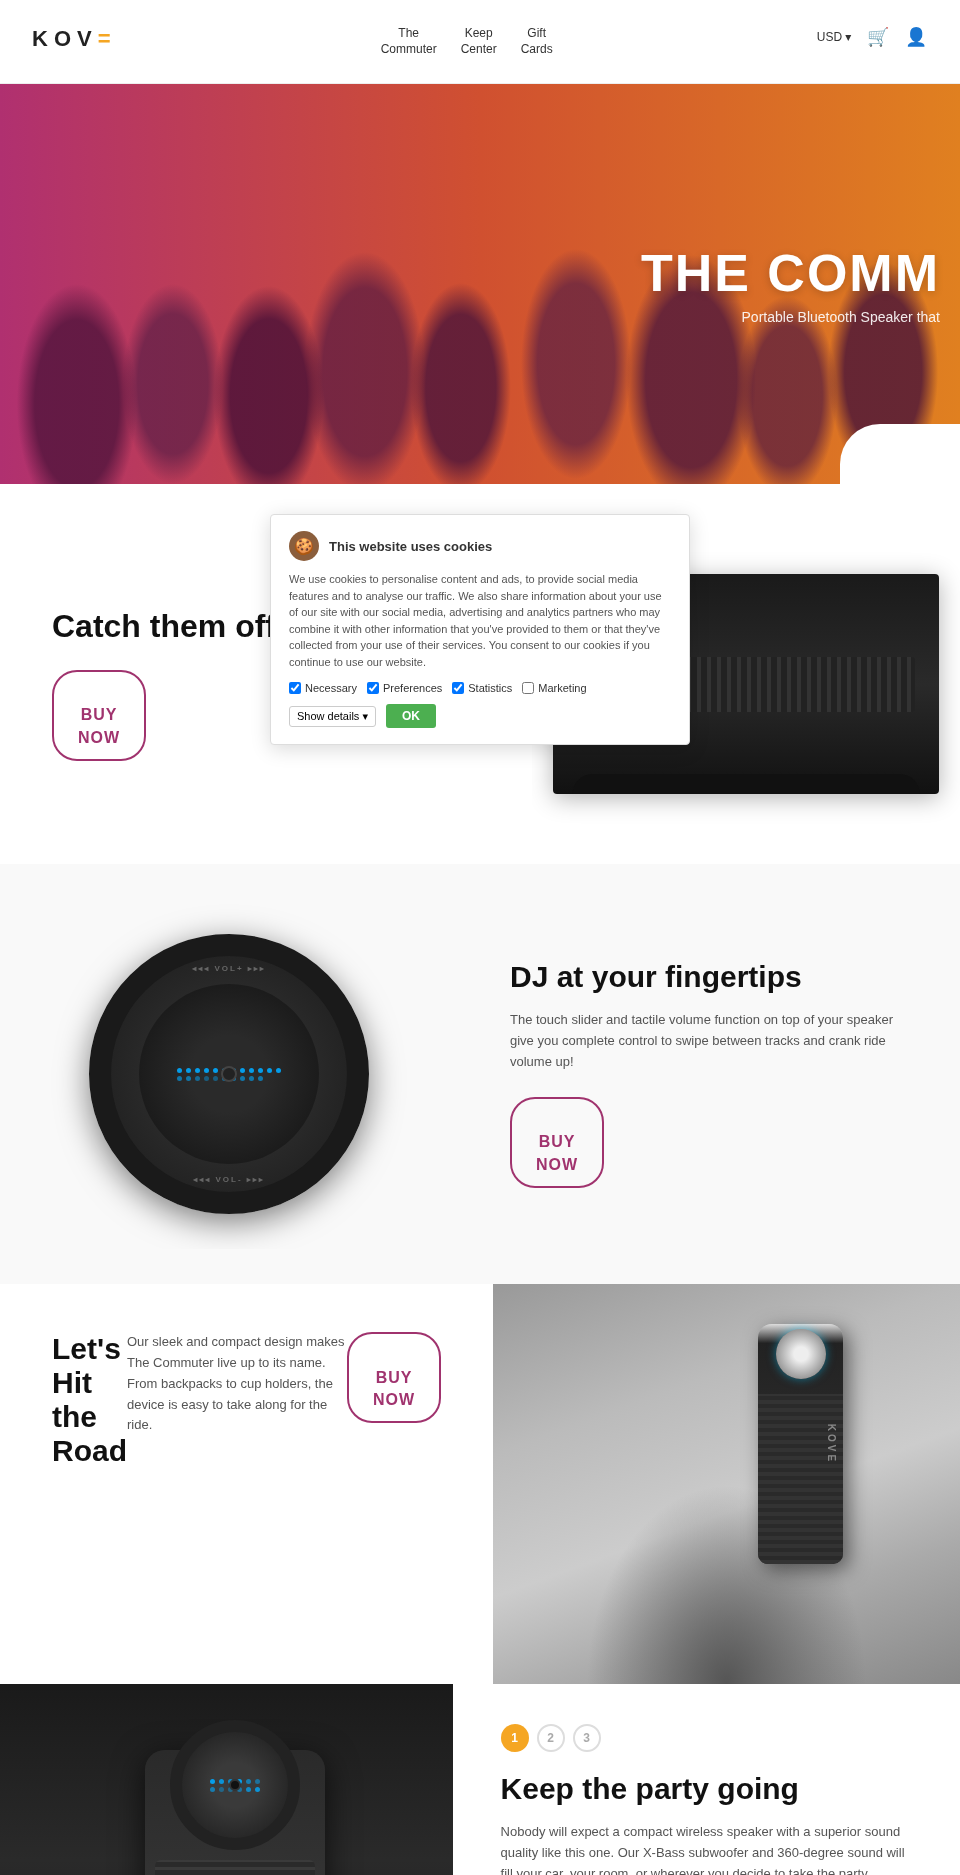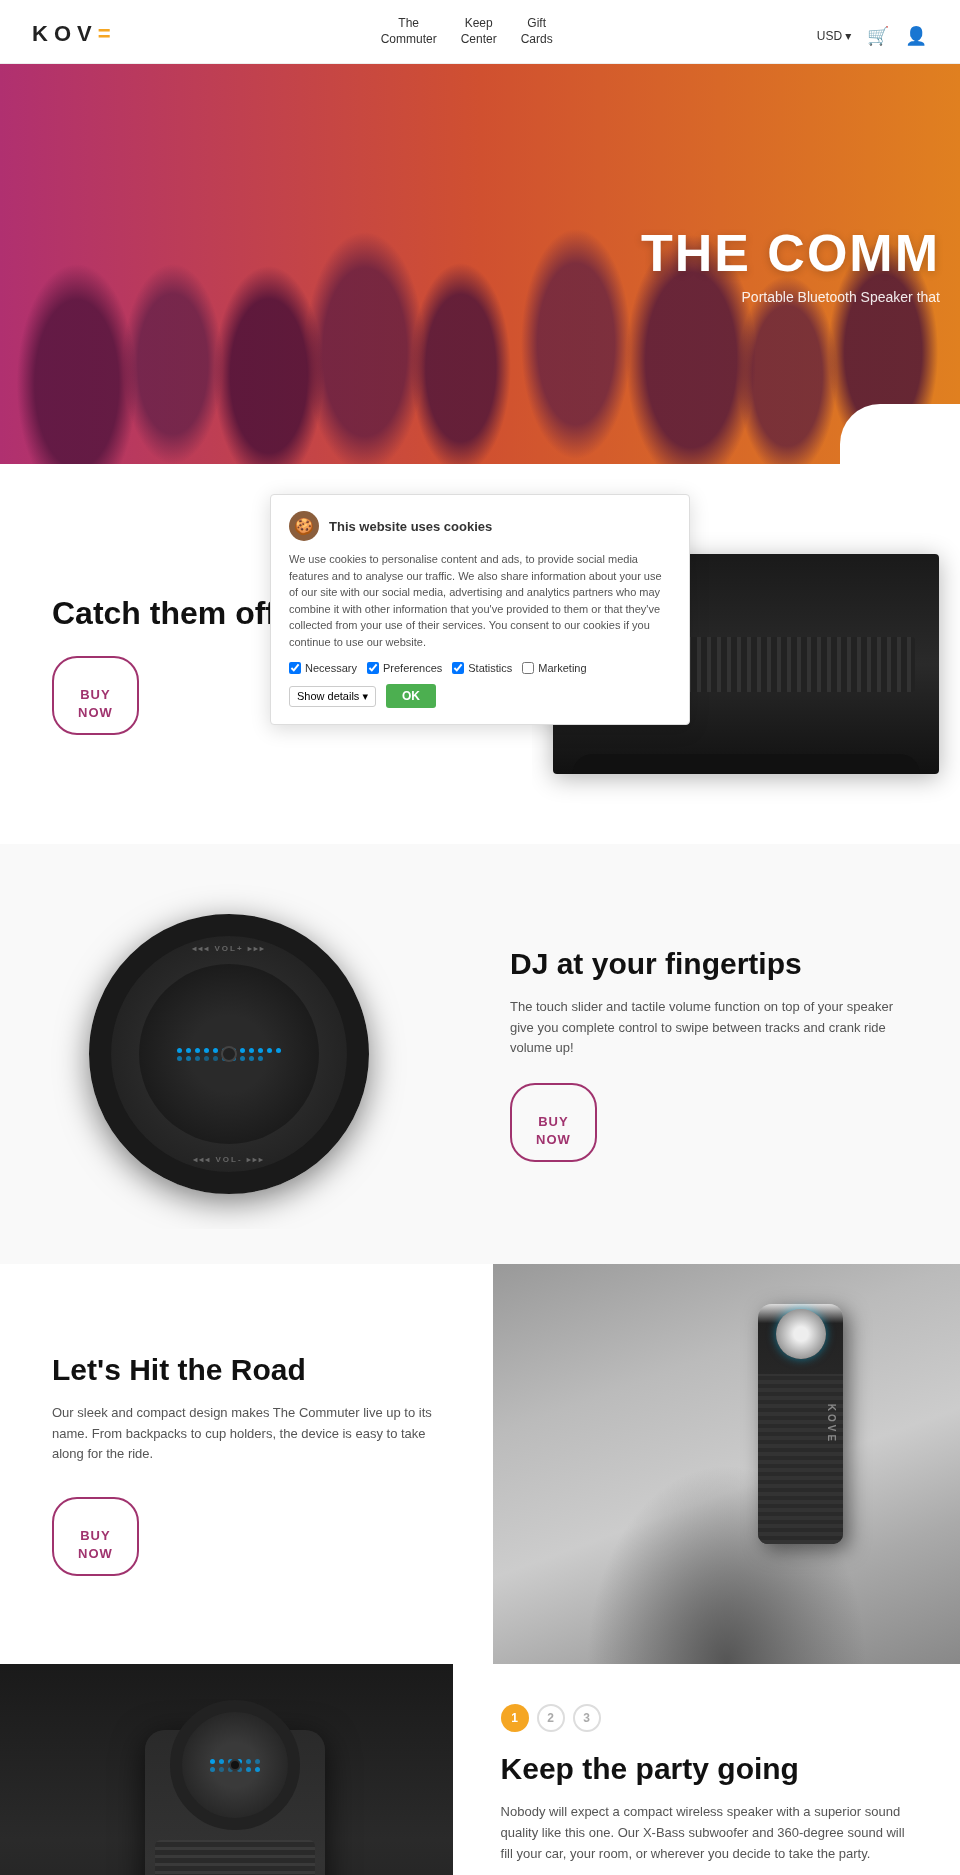--- a/index.html
+++ b/index.html
@@ -1,23 +1,23 @@
 <!DOCTYPE html>
 <html><head>
   <meta charset="utf-8">
   <style>
     * { margin: 0; padding: 0; box-sizing: border-box; }
     body { font-family: Arial, sans-serif; width: 960px; overflow-x: hidden; background: #fff; }
 
     
     header {
       display: flex;
-      align-items: flex-end;
+      align-items: flex-start;
       justify-content: space-between;
-      padding: 16px 32px;
+      padding: 26px 32px;
       background: #fff;
       border-bottom: 1px solid #eee;
       position: relative;
       z-index: 100;
     }
     .logo {
       display: flex;
       align-items: center;
       gap: 2px;
     }
@@ -177,21 +177,21 @@
       font-weight: 800;
       color: #111;
       margin-bottom: 24px;
       line-height: 1.2;
     }
     .buy-btn {
       display: inline-block;
       border: 2px solid #a0336e;
       color: #a0336e;
       padding: 10px 24px;
-      font-size: 13px;
+      font-size: 16px;
       font-weight: 700;
       letter-spacing: 1px;
       border-radius: 25px;
       cursor: pointer;
       background: transparent;
       text-align: center;
       text-transform: uppercase;
     }
 
     .s2-title { font-size: 30px; font-weight: 800; color: #111; margin-bottom: 16px; }
@@ -363,21 +363,21 @@
       <h2 class="s2-title">DJ at your fingertips</h2>
       <p class="s2-desc">The touch slider and tactile volume function on top of your speaker give you complete control to swipe between tracks and crank ride volume up!</p>
       <button class="buy-btn" style="white-space:pre-line; line-height:1.4;">
         <span>BUY
 NOW</span>
       </button>
     </div>
   </section>
 
   <section style="display:flex; align-items:stretch; min-height:400px; background:#fff;">
-    <div class="section-content" style="display:flex; flex-direction:column; justify-content:center;">
+    <div class="section-content" style="display:flex; flex-direction:row; justify-content:center;">
       <h2 class="s3-title">Let's Hit the Road</h2>
       <p class="s3-desc">Our sleek and compact design makes The Commuter live up to its name. From backpacks to cup holders, the device is easy to take along for the ride.</p>
       <button class="buy-btn" style="white-space:pre-line; line-height:1.4; align-self:flex-start;">
         <span>BUY
 NOW</span>
       </button>
     </div>
 
     <div style="flex:1.2; min-height:360px; background:linear-gradient(135deg, #888 0%, #aaa 30%, #bbb 50%, #999 70%, #777 100%); position:relative; overflow:hidden;">
 

